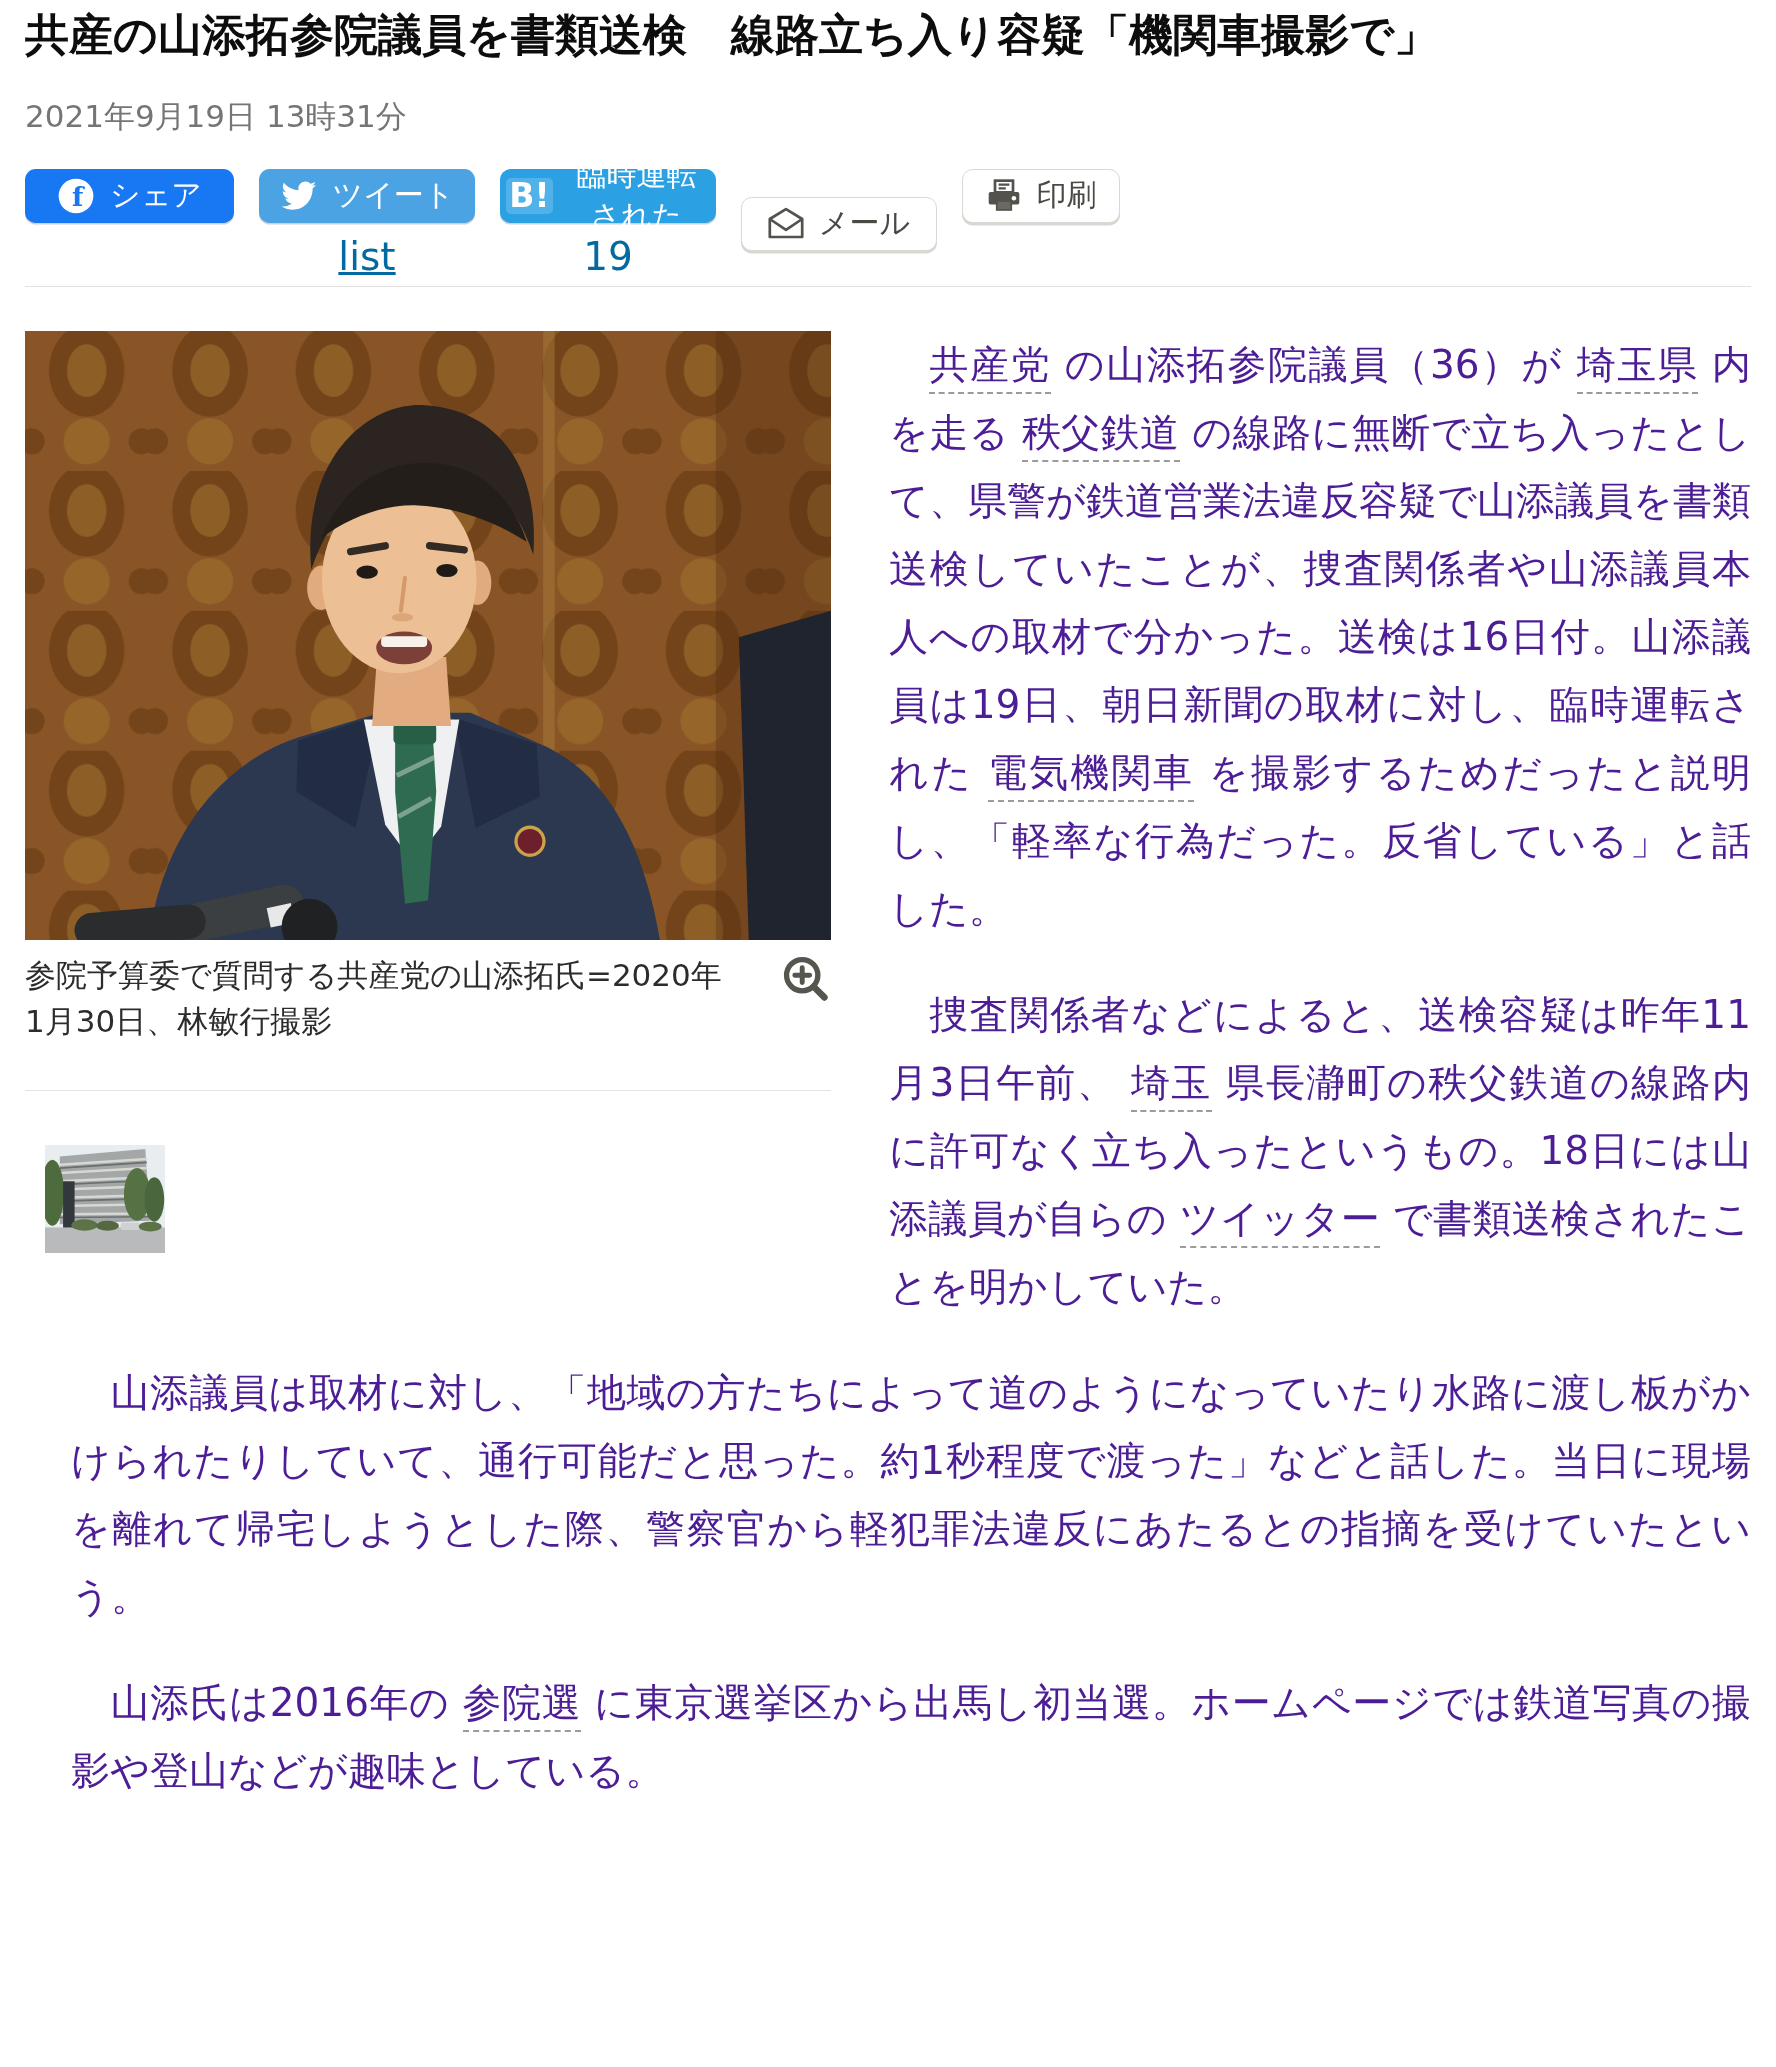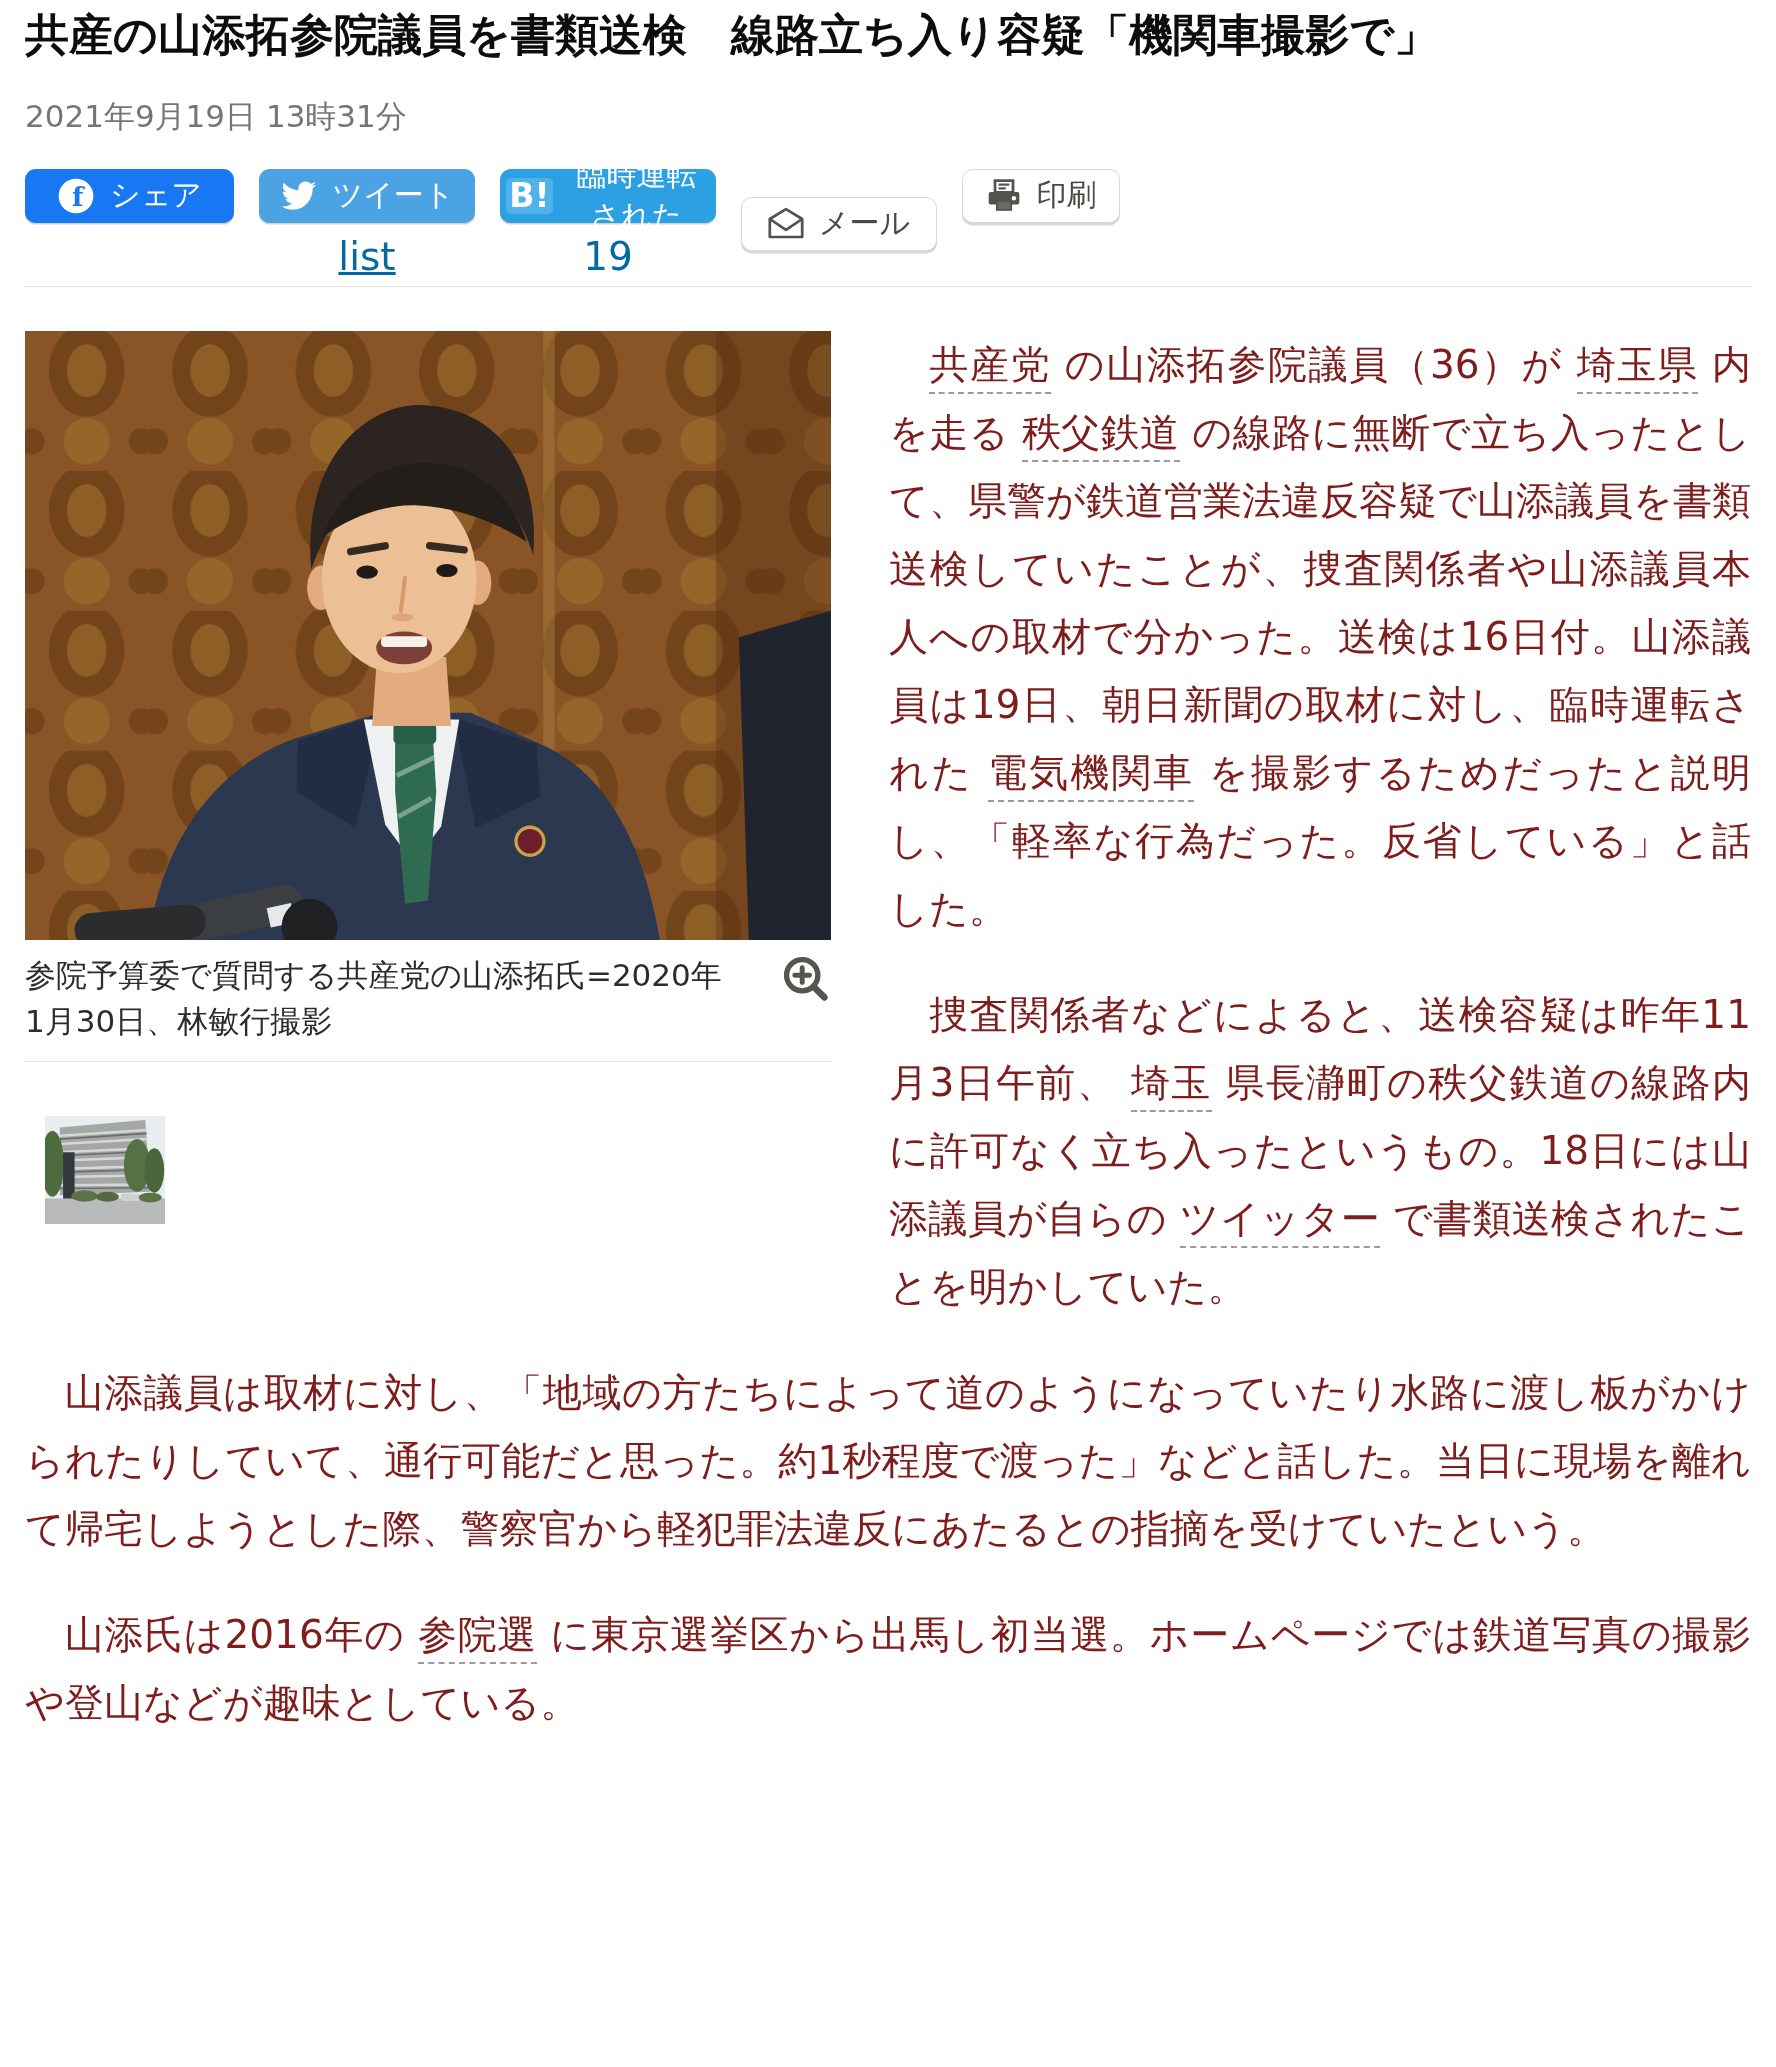--- a/index.html
+++ b/index.html
@@ -32,27 +32,27 @@
   .sub-label.underline{text-decoration:underline;}
   .icon-box{display:flex;align-items:center;}
 
   hr.divider{border:none;border-top:1.6px solid #e2e2e2;margin:13px 0 44px 0;}
 
   
   .article{overflow:visible;}
   .left-col{float:left;width:806px;height:946px;margin:0 58px 0 0;box-sizing:border-box;}
   .main-photo{width:806px;height:609px;display:block;background:#8a5526;}
   .caption-row{display:flex;align-items:flex-start;margin-top:13px;
-               padding-bottom:17px;border-bottom:1.6px solid #e4e4e4;}
+               padding-bottom:46px;border-bottom:1.6px solid #e4e4e4;}
   figcaption.caption{font-size:31px;line-height:1.46;color:#2c2c2c;max-width:707px;margin:0;}
   .zoom-btn{margin-left:auto;width:51px;height:51px;flex:none;cursor:pointer;}
   .thumb{display:block;margin:54px 0 0 20px;width:120px;height:108px;cursor:pointer;}
 
-  .article p{font-size:39px;line-height:68px;margin:0 0 38px 0;color:#7f1d1d;
-             text-align:justify;}
+  .article p{font-size:39px;line-height:68px;margin:0 0 38px 0;color:#4c1d95;
+             text-align:justify;padding-left:46px;}
   .article p .kw{border-bottom:2.5px dashed #9b9b9b;padding-bottom:5px;cursor:pointer;}
   figure{margin:0;}
 </style>
 </head>
 <body>
 
 <div class="page">
 
   <h1 class="headline">共産の山添拓参院議員を書類送検　線路立ち入り容疑「機関車撮影で」</h1>
   <div class="pub-date">2021年9月19日 13時31分</div>

